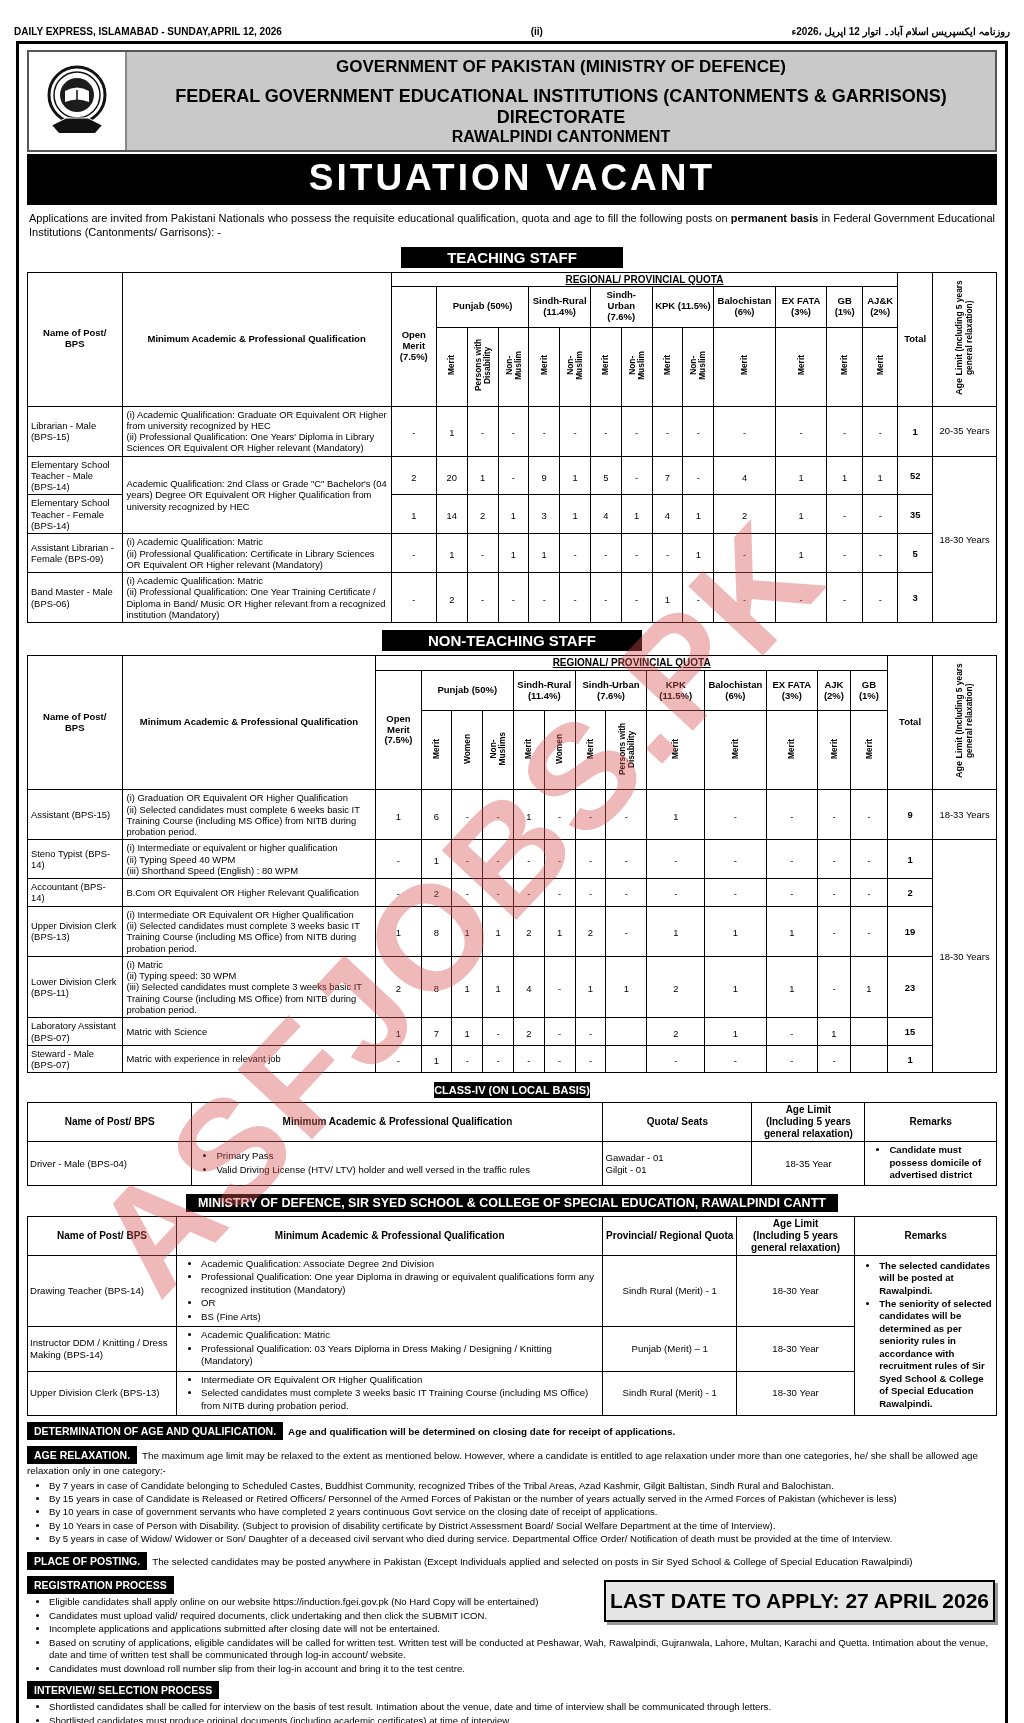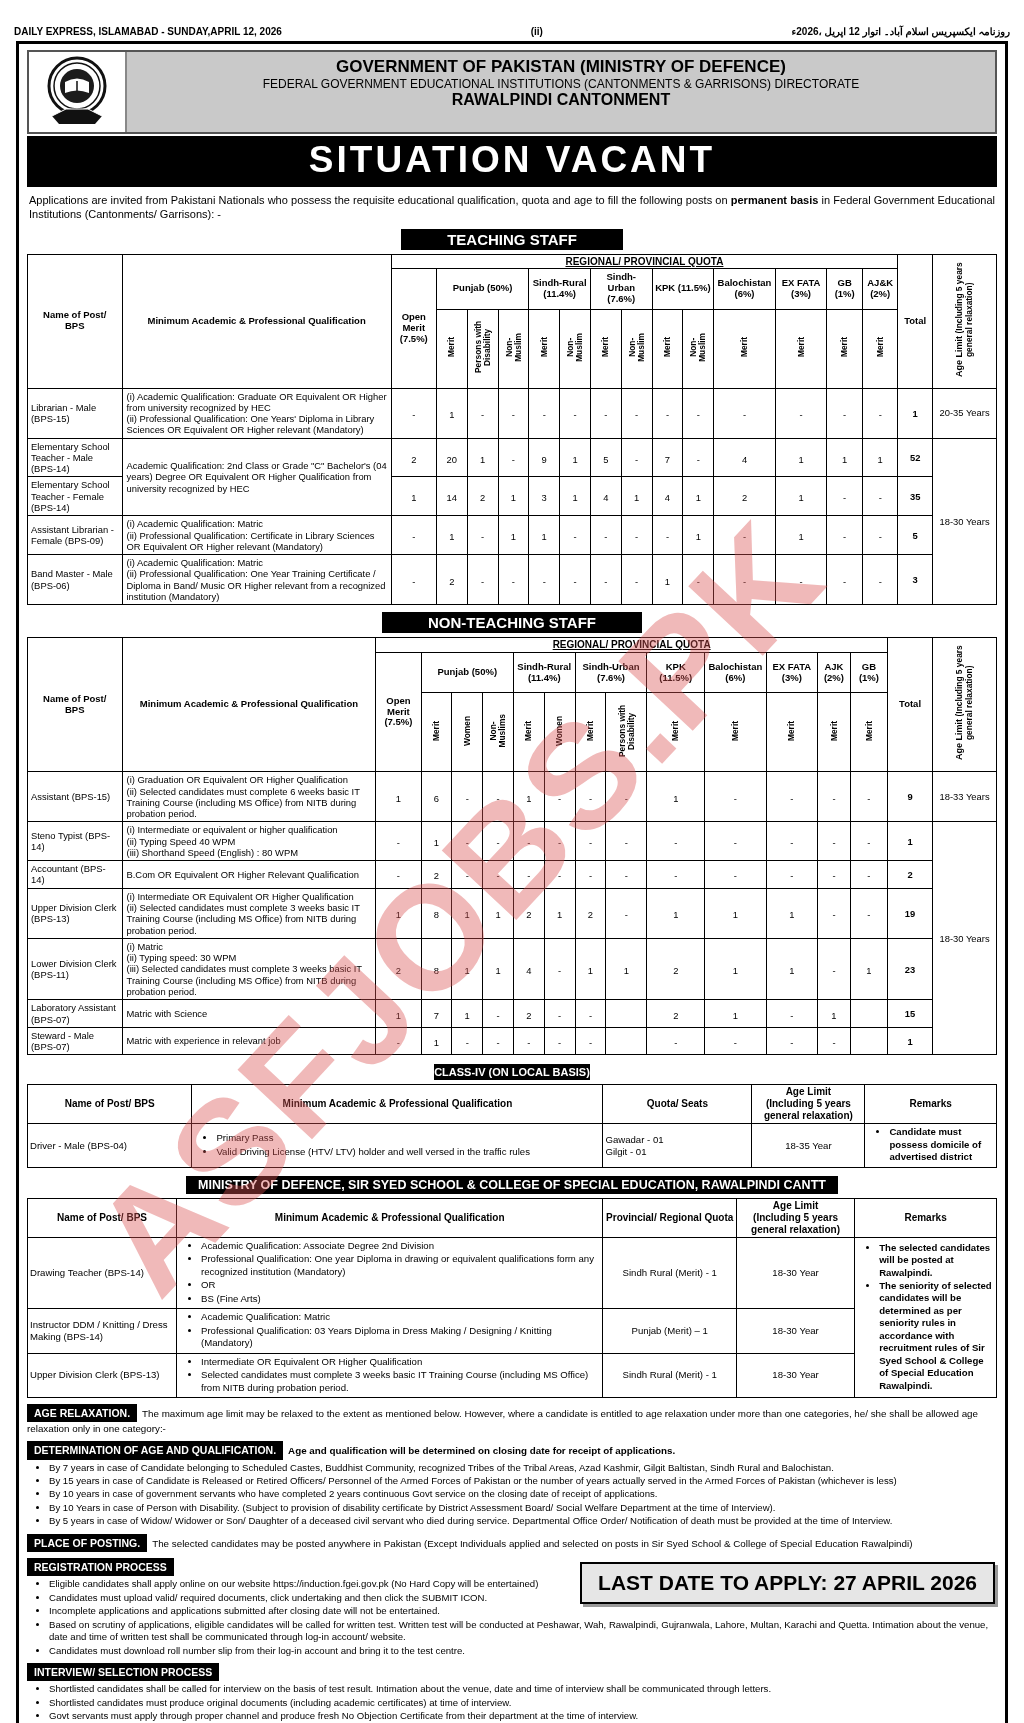--- a/index.html
+++ b/index.html
@@ -4,21 +4,21 @@
 <style>
   html,body{margin:0;padding:0;background:#fff;}
   body{width:1024px;color:#000;font-family:"Liberation Sans",sans-serif;position:relative;overflow-x:hidden;}
   .np-bar{display:flex;justify-content:space-between;align-items:flex-end;padding:26px 14px 4px 14px;font-size:10px;font-weight:bold;}
   .np-bar .urdu{direction:rtl;font-size:10px;}
   .ad-frame{margin:0 16px 0 16px;border:3px solid #000;padding:6px 8px 10px 8px;background:#fff;position:relative;}
   .masthead{display:flex;background:#c9c9c9;border:2px solid #555;}
   .logo-box{width:96px;background:#fff;display:flex;align-items:center;justify-content:center;border-right:2px solid #888;}
   .masthead-lines{flex:1;text-align:center;padding:5px 4px 4px 4px;}
   .mh1{font-size:17px;font-weight:bold;}
-  .mh2{font-size:12px;font-weight:normal;}
+  .mh2{font-size:18px;font-weight:bold;margin-top:9px;}
   .mh3{font-size:16px;font-weight:bold;}
   .banner{background:#000;color:#fff;text-align:center;font-size:37px;font-weight:bold;letter-spacing:3px;padding:3px 0 6px 0;margin-top:2px;}
   .intro{font-size:11px;margin:6px 2px 4px 2px;line-height:1.3;text-align:justify;}
   .sec-wrap{text-align:center;margin:7px 0 4px 0;}
   .sec-title{display:inline-block;background:#000;color:#fff;font-weight:bold;font-size:15px;padding:2px 46px;}
   .sec-title.small{font-size:11px;padding:2px 0;}
   .sec-title.med{font-size:12.5px;padding:2px 12px;}
   table{border-collapse:collapse;width:100%;table-layout:fixed;}
   th,td{border:1px solid #000;padding:1px 2px;vertical-align:middle;overflow:hidden;}
   thead th{font-size:9.5px;font-weight:bold;line-height:1.15;}
@@ -35,21 +35,21 @@
   .age{text-align:center;font-size:9.4px;line-height:1.25;}
   .info-table th{font-size:10px;line-height:1.2;}
   .info-table td{font-size:9.6px;line-height:1.25;}
   .info-table .ctr{text-align:center;}
   .pre{white-space:pre-line;}
   ul.bullets{margin:1px 0 2px 22px;padding:0;}
   ul.bullets li{font-size:9.6px;line-height:1.3;margin:1px 0;}
   ul.bullets.bold li{font-weight:bold;}
   .blk{display:inline-block;background:#000;color:#fff;font-weight:bold;font-size:10.5px;padding:2px 7px;margin-right:5px;}
   .sec-par{font-size:9.8px;margin:6px 0 2px 0;line-height:1.35;}
-  .lastdate{float:right;border:2px solid #000;background:#e6e6e6;box-shadow:3px 3px 0 #999;font-size:21px;font-weight:bold;padding:7px 16px;margin:4px 2px 6px 14px;}
+  .lastdate{float:right;border:2px solid #000;background:#e6e6e6;box-shadow:3px 3px 0 #999;font-size:21px;font-weight:bold;padding:7px 4px;margin:4px 2px 6px 14px;}
   .watermark{position:absolute;left:60px;top:1210px;transform:rotate(-47deg);transform-origin:left top;font-size:148px;font-weight:bold;color:rgba(217,79,79,0.40);letter-spacing:4px;z-index:6;pointer-events:none;white-space:nowrap;}
 </style>
 </head>
 <body>
 
 <div>
 
   <div class="np-bar">
     <span>DAILY EXPRESS, ISLAMABAD - SUNDAY,APRIL 12, 2026</span>
     <span>(ii)</span>
@@ -546,23 +546,23 @@
                 <li style="list-style: none;"></li>
                 <li style="list-style: none;"></li>
               </ul>
             </td>
           <td class="ctr">Sindh Rural (Merit) - 1</td>
           <td class="ctr">18-30 Year</td>
         </tr>
       </tbody>
     </table>
 
+    <p class="sec-par"><span class="blk">DETERMINATION OF AGE AND QUALIFICATION.</span><b>Age and qualification will be determined on closing date for receipt of applications.</b></p>
+
     <p class="sec-par"><span class="blk">AGE RELAXATION.</span><span>The maximum age limit may be relaxed to the extent as mentioned below. However, where a candidate is entitled to age relaxation under more than one categories, he/ she shall be allowed age relaxation only in one category:-</span></p>
-
-    <p class="sec-par"><span class="blk">DETERMINATION OF AGE AND QUALIFICATION.</span><b>Age and qualification will be determined on closing date for receipt of applications.</b></p>
     <ul class="bullets">
         <li>By 7 years in case of Candidate belonging to Scheduled Castes, Buddhist Community, recognized Tribes of the Tribal Areas, Azad Kashmir, Gilgit Baltistan, Sindh Rural and Balochistan.</li>
         <li>By 15 years in case of Candidate is Released or Retired Officers/ Personnel of the Armed Forces of Pakistan or the number of years actually served in the Armed Forces of Pakistan (whichever is less)</li>
         <li>By 10 years in case of government servants who have completed 2 years continuous Govt service on the closing date of receipt of applications.</li>
         <li>By 10 Years in case of Person with Disability. (Subject to provision of disability certificate by District Assessment Board/ Social Welfare Department at the time of Interview).</li>
         <li>By 5 years in case of Widow/ Widower or Son/ Daughter of a deceased civil servant who died during service. Departmental Office Order/ Notification of death must be provided at the time of Interview.</li>
       </ul>
 
     <p class="sec-par"><span class="blk">PLACE OF POSTING.</span><span>The selected candidates may be posted anywhere in Pakistan (Except Individuals applied and selected on posts in Sir Syed School &amp; College of Special Education Rawalpindi)</span></p>
 

